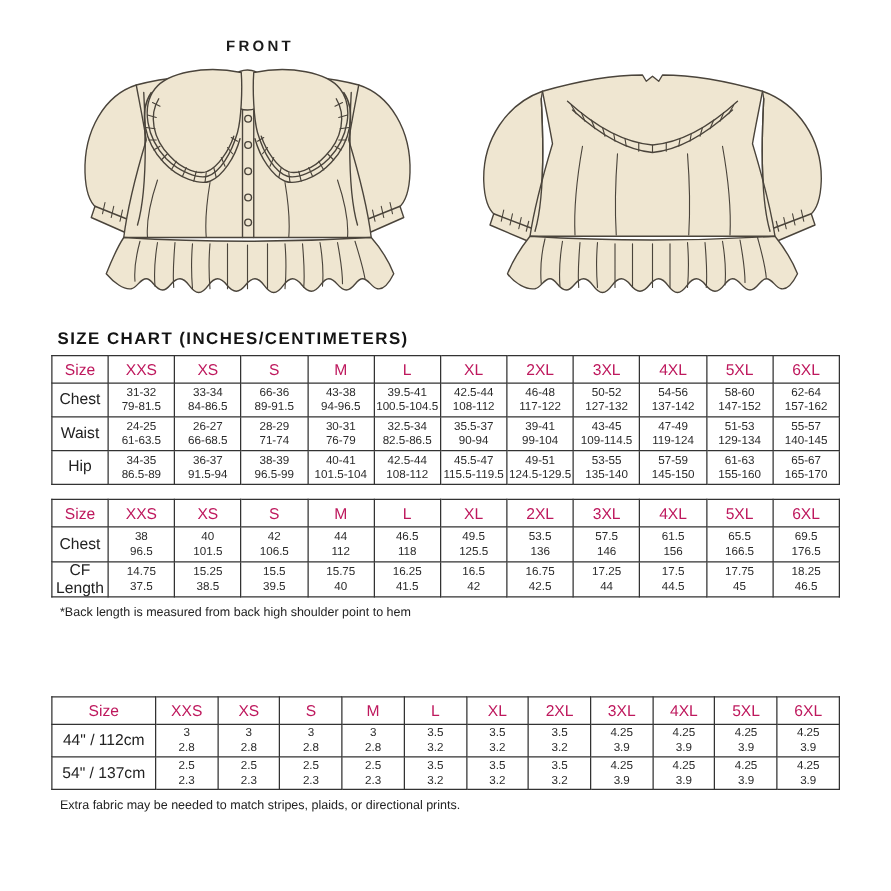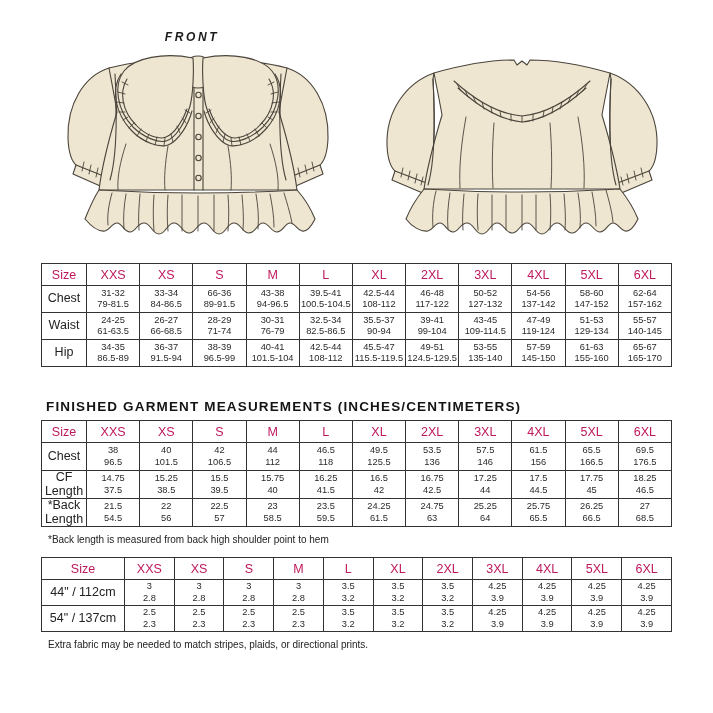--- a/index.html
+++ b/index.html
@@ -1,20 +1,20 @@
 <!DOCTYPE html>
 <html style="--paper: #ffffff; --garment_fill: #efe6d1; --garment_stroke: #4a443b; --ink: #1e1e1e; --table_border: #333333;"><head>
 <meta charset="utf-8">
 <style>
   html,body{margin:0;padding:0;background:#ffffff;}
   #page{position:relative;width:713px;height:713px;background:#ffffff;overflow:hidden;
         font-family:"Liberation Sans",sans-serif;color:var(--ink,#1e1e1e);}
   .fig-label{position:absolute;text-align:center;font-size:12px;font-weight:bold;
              letter-spacing:2.6px;color:#1b1b1b;}
-  #front-label{left:56px;top:30px;width:272px;font-style:italic;}
+  #front-label{left:72px;top:30px;width:272px;}
   #back-label{left:374px;top:30px;width:296px;}
   #front-svg{position:absolute;left:64px;top:52px;}
   #back-svg{position:absolute;left:374px;top:57px;}
   svg .fl{fill:var(--garment_fill);stroke:var(--garment_stroke);stroke-width:1.1;
           stroke-linejoin:round;stroke-linecap:round;}
   svg .ln{fill:none;stroke:var(--garment_stroke);stroke-width:1.1;
           stroke-linejoin:round;stroke-linecap:round;}
   svg .tk{fill:none;stroke:var(--garment_stroke);stroke-width:0.9;stroke-linecap:round;}
   .section{position:absolute;left:41px;width:631px;}
   #sec-size{top:263px;} #sec-finished{top:399px;} #sec-fabric{top:557px;}
@@ -84,20 +84,21 @@
     <path class="tk" d="M 62 134 C 59 146 58 158 59 170 M 76 136 C 74 148 73 160 74 172 M 90 137 C 89 149 88 161 89 173 M 104 137 C 103 149 103 161 104 173 M 118 138 C 118 150 118 162 118 173 M 132 138 C 132 150 132 162 132 173 M 148 138 C 148 150 148 162 148 173 M 162 138 C 162 150 162 162 162 173 M 176 137 C 177 149 177 161 176 173 M 190 137 C 191 149 192 161 191 173 M 204 136 C 206 148 207 159 206 171 M 218 135 C 220 146 222 157 222 169 M 232 133 C 235 144 238 154 239 165"></path>
     <path class="tk" d="M 92 60 C 87 88 85 110 86 131 M 204 60 C 209 88 211 110 210 131 M 120 66 C 118 92 118 114 119 131 M 176 66 C 178 92 178 114 177 131"></path>
     <g>
       <path class="ln" d="M 80 24 C 102 44 125 57 148 59 C 171 57 194 44 216 24"></path>
       <path class="ln" d="M 84 31 C 105 50 126 63 148 65 C 170 63 191 50 212 31"></path>
       <path class="tk" d="M 83 27 L 87 34 M 91 33 L 94 40 M 99 39 L 102 46 M 108 45 L 110 52 M 117 50 L 118 56 M 126 54 L 127 60 M 137 57 L 137 64 M 148 59 L 148 65 M 159 57 L 159 64 M 170 54 L 169 60 M 179 50 L 178 56 M 188 45 L 186 52 M 197 39 L 194 46 M 205 33 L 202 40 M 213 27 L 209 34"></path>
     </g>
   </svg>
 
   <div id="sec-size" class="section">
+    <h2>SIZE CHART (INCHES/CENTIMETERS)</h2>
     <div>
         <table>
           <colgroup>
             <col class="label-col">
             <col>
             <col>
             <col>
             <col>
             <col>
             <col>
@@ -198,21 +199,20 @@
 155-160</td>
               <td>65-67
 165-170</td>
             </tr>
           </tbody>
         </table>
       </div>
   </div>
 
   <div id="sec-finished" class="section">
-    <h2>FINISHED GARMENT MEASUREMENTS (INCHES/CENTIMETERS)</h2>
     <div>
         <table>
           <colgroup>
             <col class="label-col">
             <col>
             <col>
             <col>
             <col>
             <col>
             <col>
@@ -283,46 +283,20 @@
 42.5</td>
               <td>17.25
 44</td>
               <td>17.5
 44.5</td>
               <td>17.75
 45</td>
               <td>18.25
 46.5</td>
             </tr>
-            <tr>
-              <th class="rowlabel">*Back
-Length</th>
-              <td>21.5
-54.5</td>
-              <td>22
-56</td>
-              <td>22.5
-57</td>
-              <td>23
-58.5</td>
-              <td>23.5
-59.5</td>
-              <td>24.25
-61.5</td>
-              <td>24.75
-63</td>
-              <td>25.25
-64</td>
-              <td>25.75
-65.5</td>
-              <td>26.25
-66.5</td>
-              <td>27
-68.5</td>
-            </tr>
           </tbody>
         </table>
       </div>
     <div class="footnote">*Back length is measured from back high shoulder point to hem</div>
   </div>
 
   <div id="sec-fabric" class="section">
     <div>
         <table>
           <colgroup>

